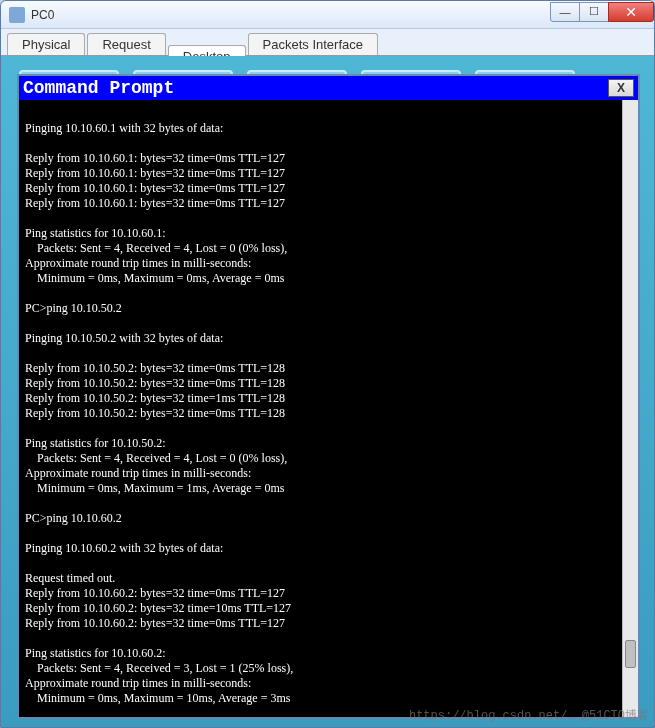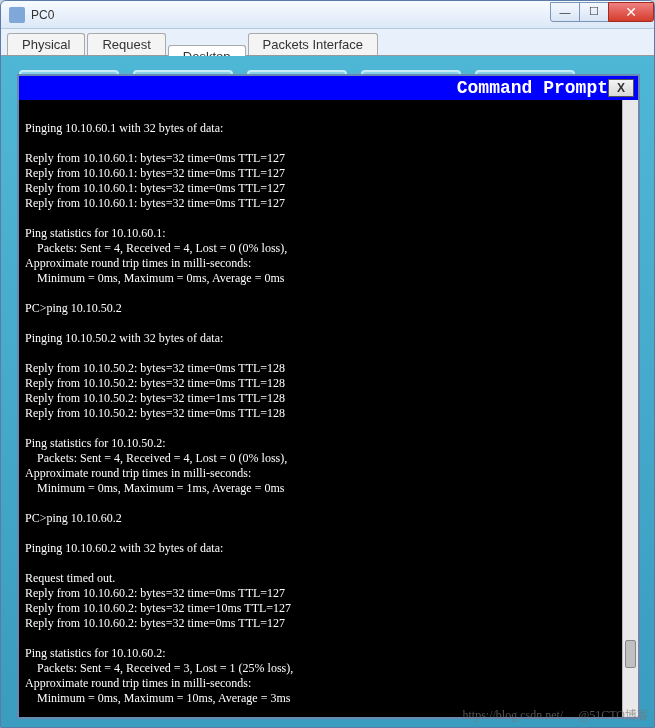--- a/index.html
+++ b/index.html
@@ -100,21 +100,21 @@
   .console-titlebar {
     height: 24px;
     background: #0000ff;
     color: #fff;
     display:flex;align-items:center;
     padding:0 4px 0 4px;
     font-family: "Courier New", monospace;
     font-size: 18px;
     font-weight: bold;
   }
-  .console-title { flex:1;text-align:right; }
+  .console-title { flex:1; }
   .console-close {
     width: 26px; height: 18px;
     background: linear-gradient(#f4f4f4,#d8d8d8);
     border:1px solid #555;
     color:#333; font-size:12px;
     display:flex;align-items:center;justify-content:center;
     font-family:"Segoe UI",sans-serif;
   }
   .console-body {
     flex:1;
@@ -133,21 +133,21 @@
     background:#e9e9e9;
     border-left:1px solid #bbb;
   }
   .thumb{
     position:absolute; left:2px; right:2px; top:540px; height:28px;
     background:#c0c0c0; border:1px solid #888; border-radius:2px;
   }
   .watermark{
     position:absolute; right:6px; bottom:4px;
     font-size:12px; color:rgba(120,120,120,0.7);
-    font-family:Liberation Serif, serif;
+    font-family:Liberation Mono, monospace;
   }
 </style>
 </head>
 <body>
 
 <div class="window">
   <div class="titlebar">
     <div class="app-icon"></div>
     <div class="title-text">PC0</div>
     <div class="win-controls">

